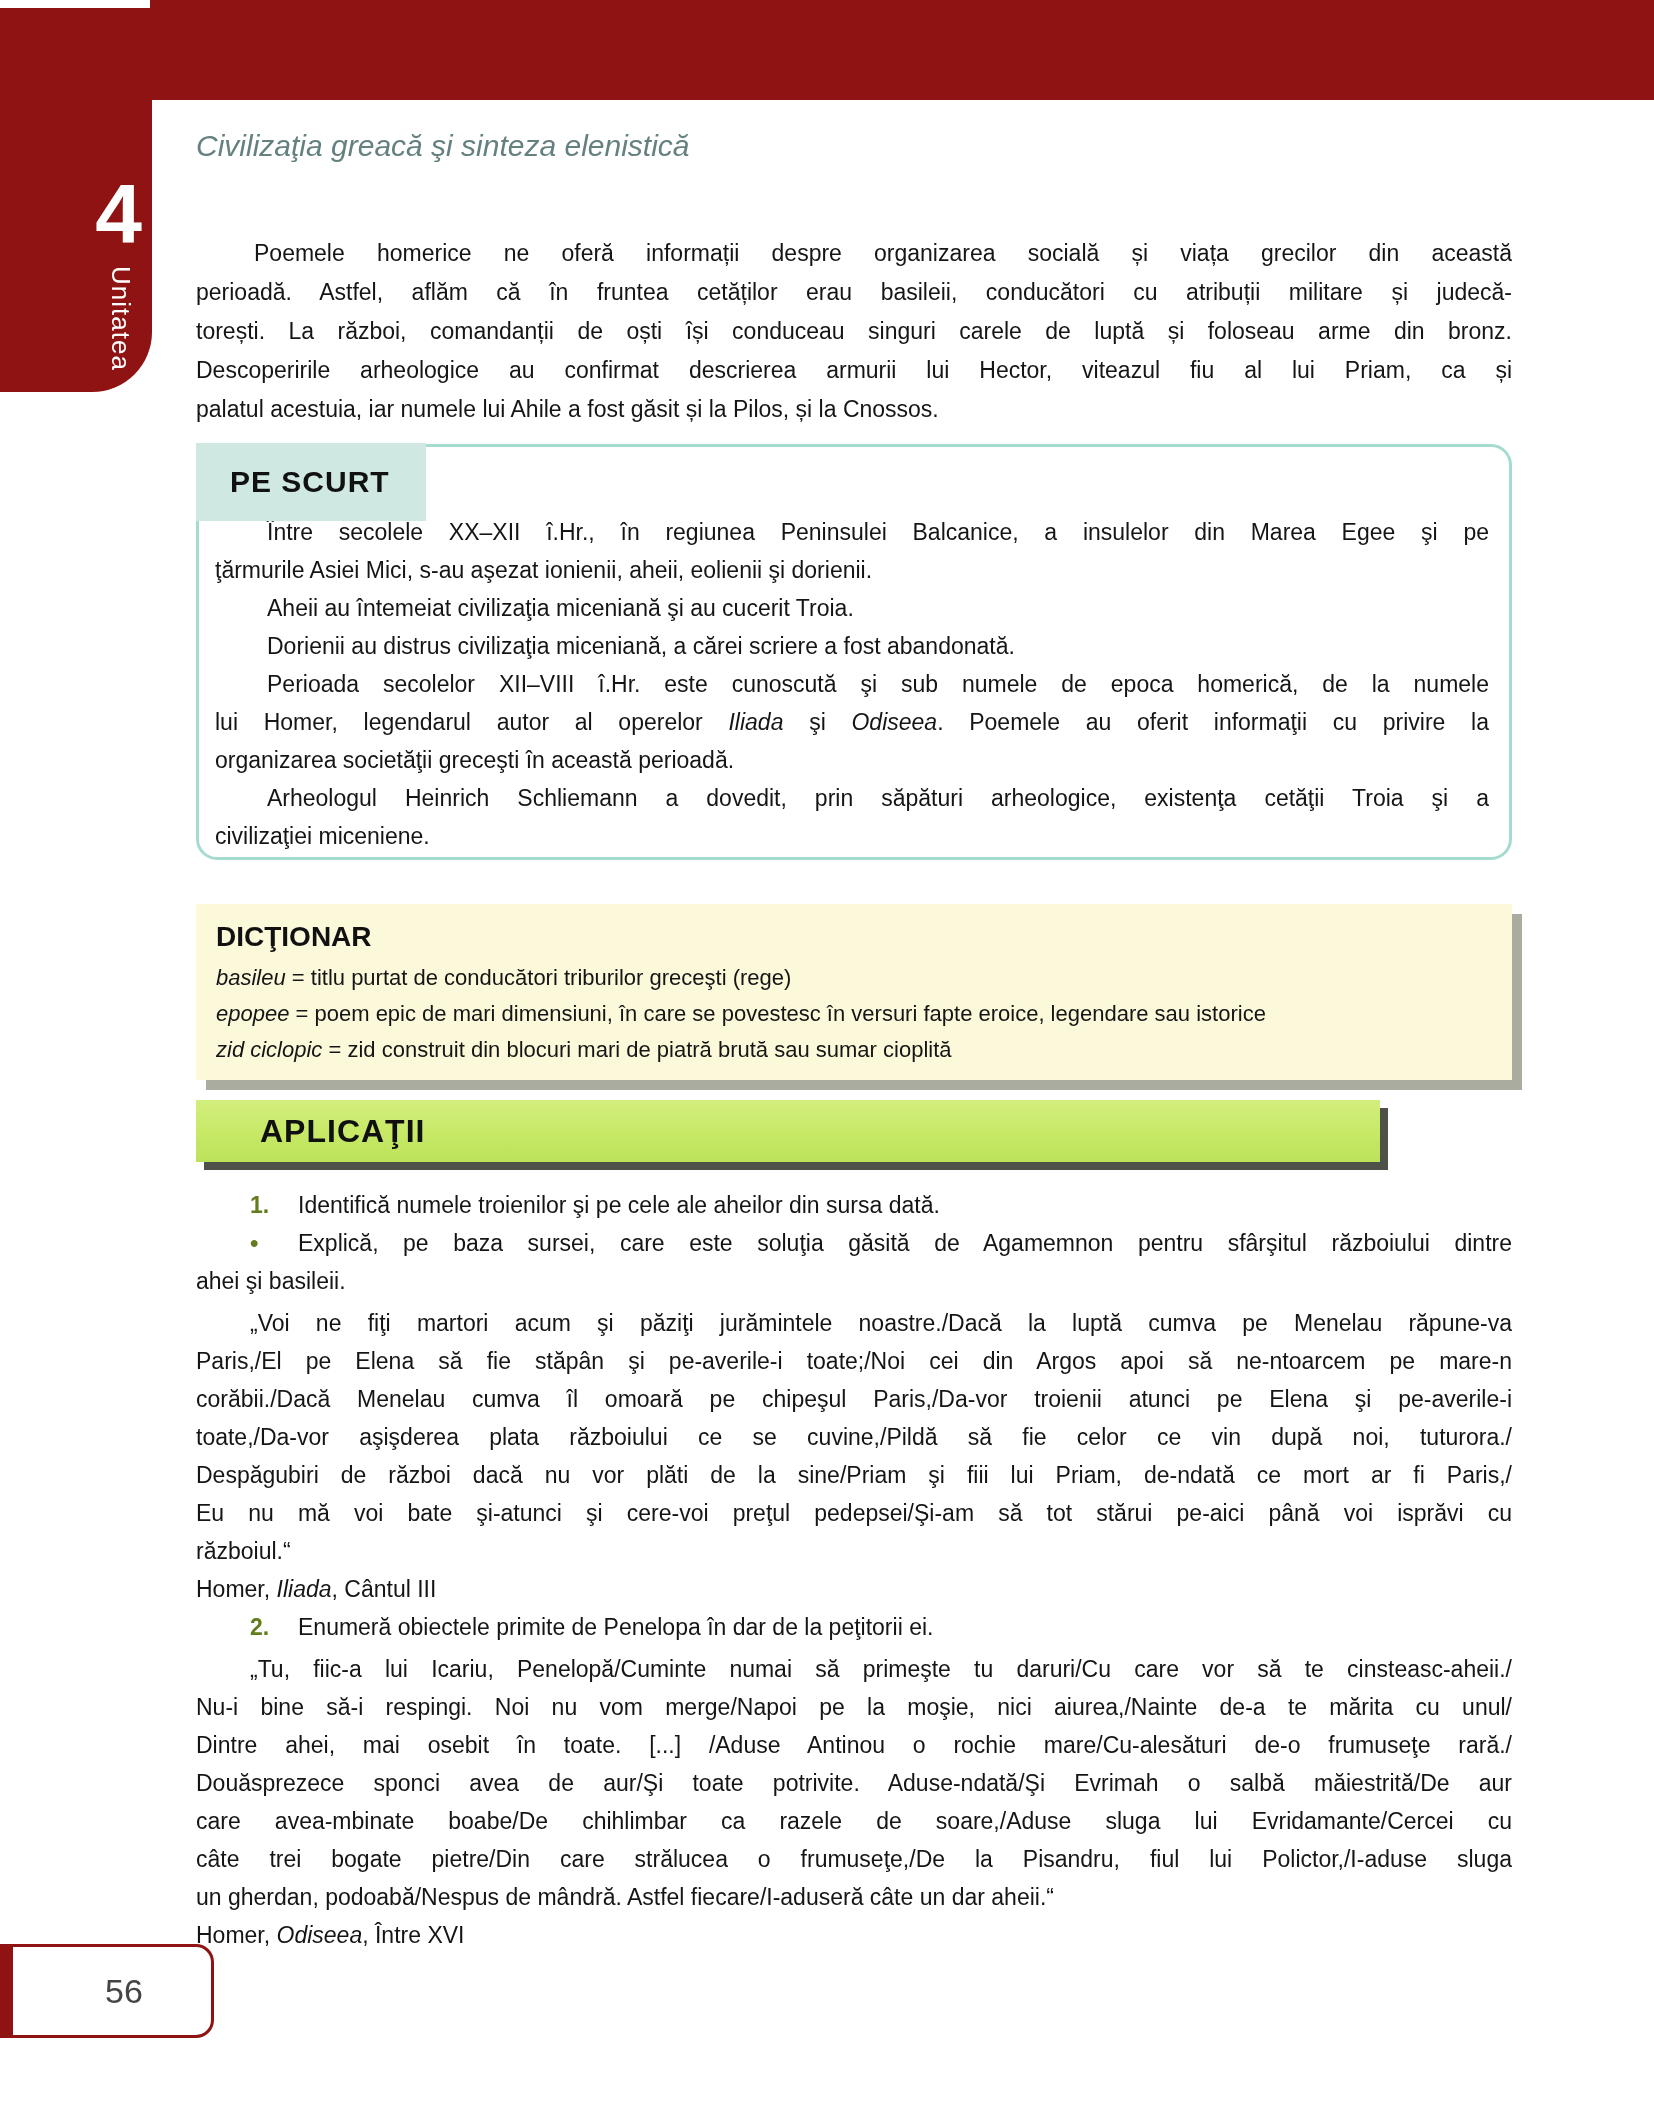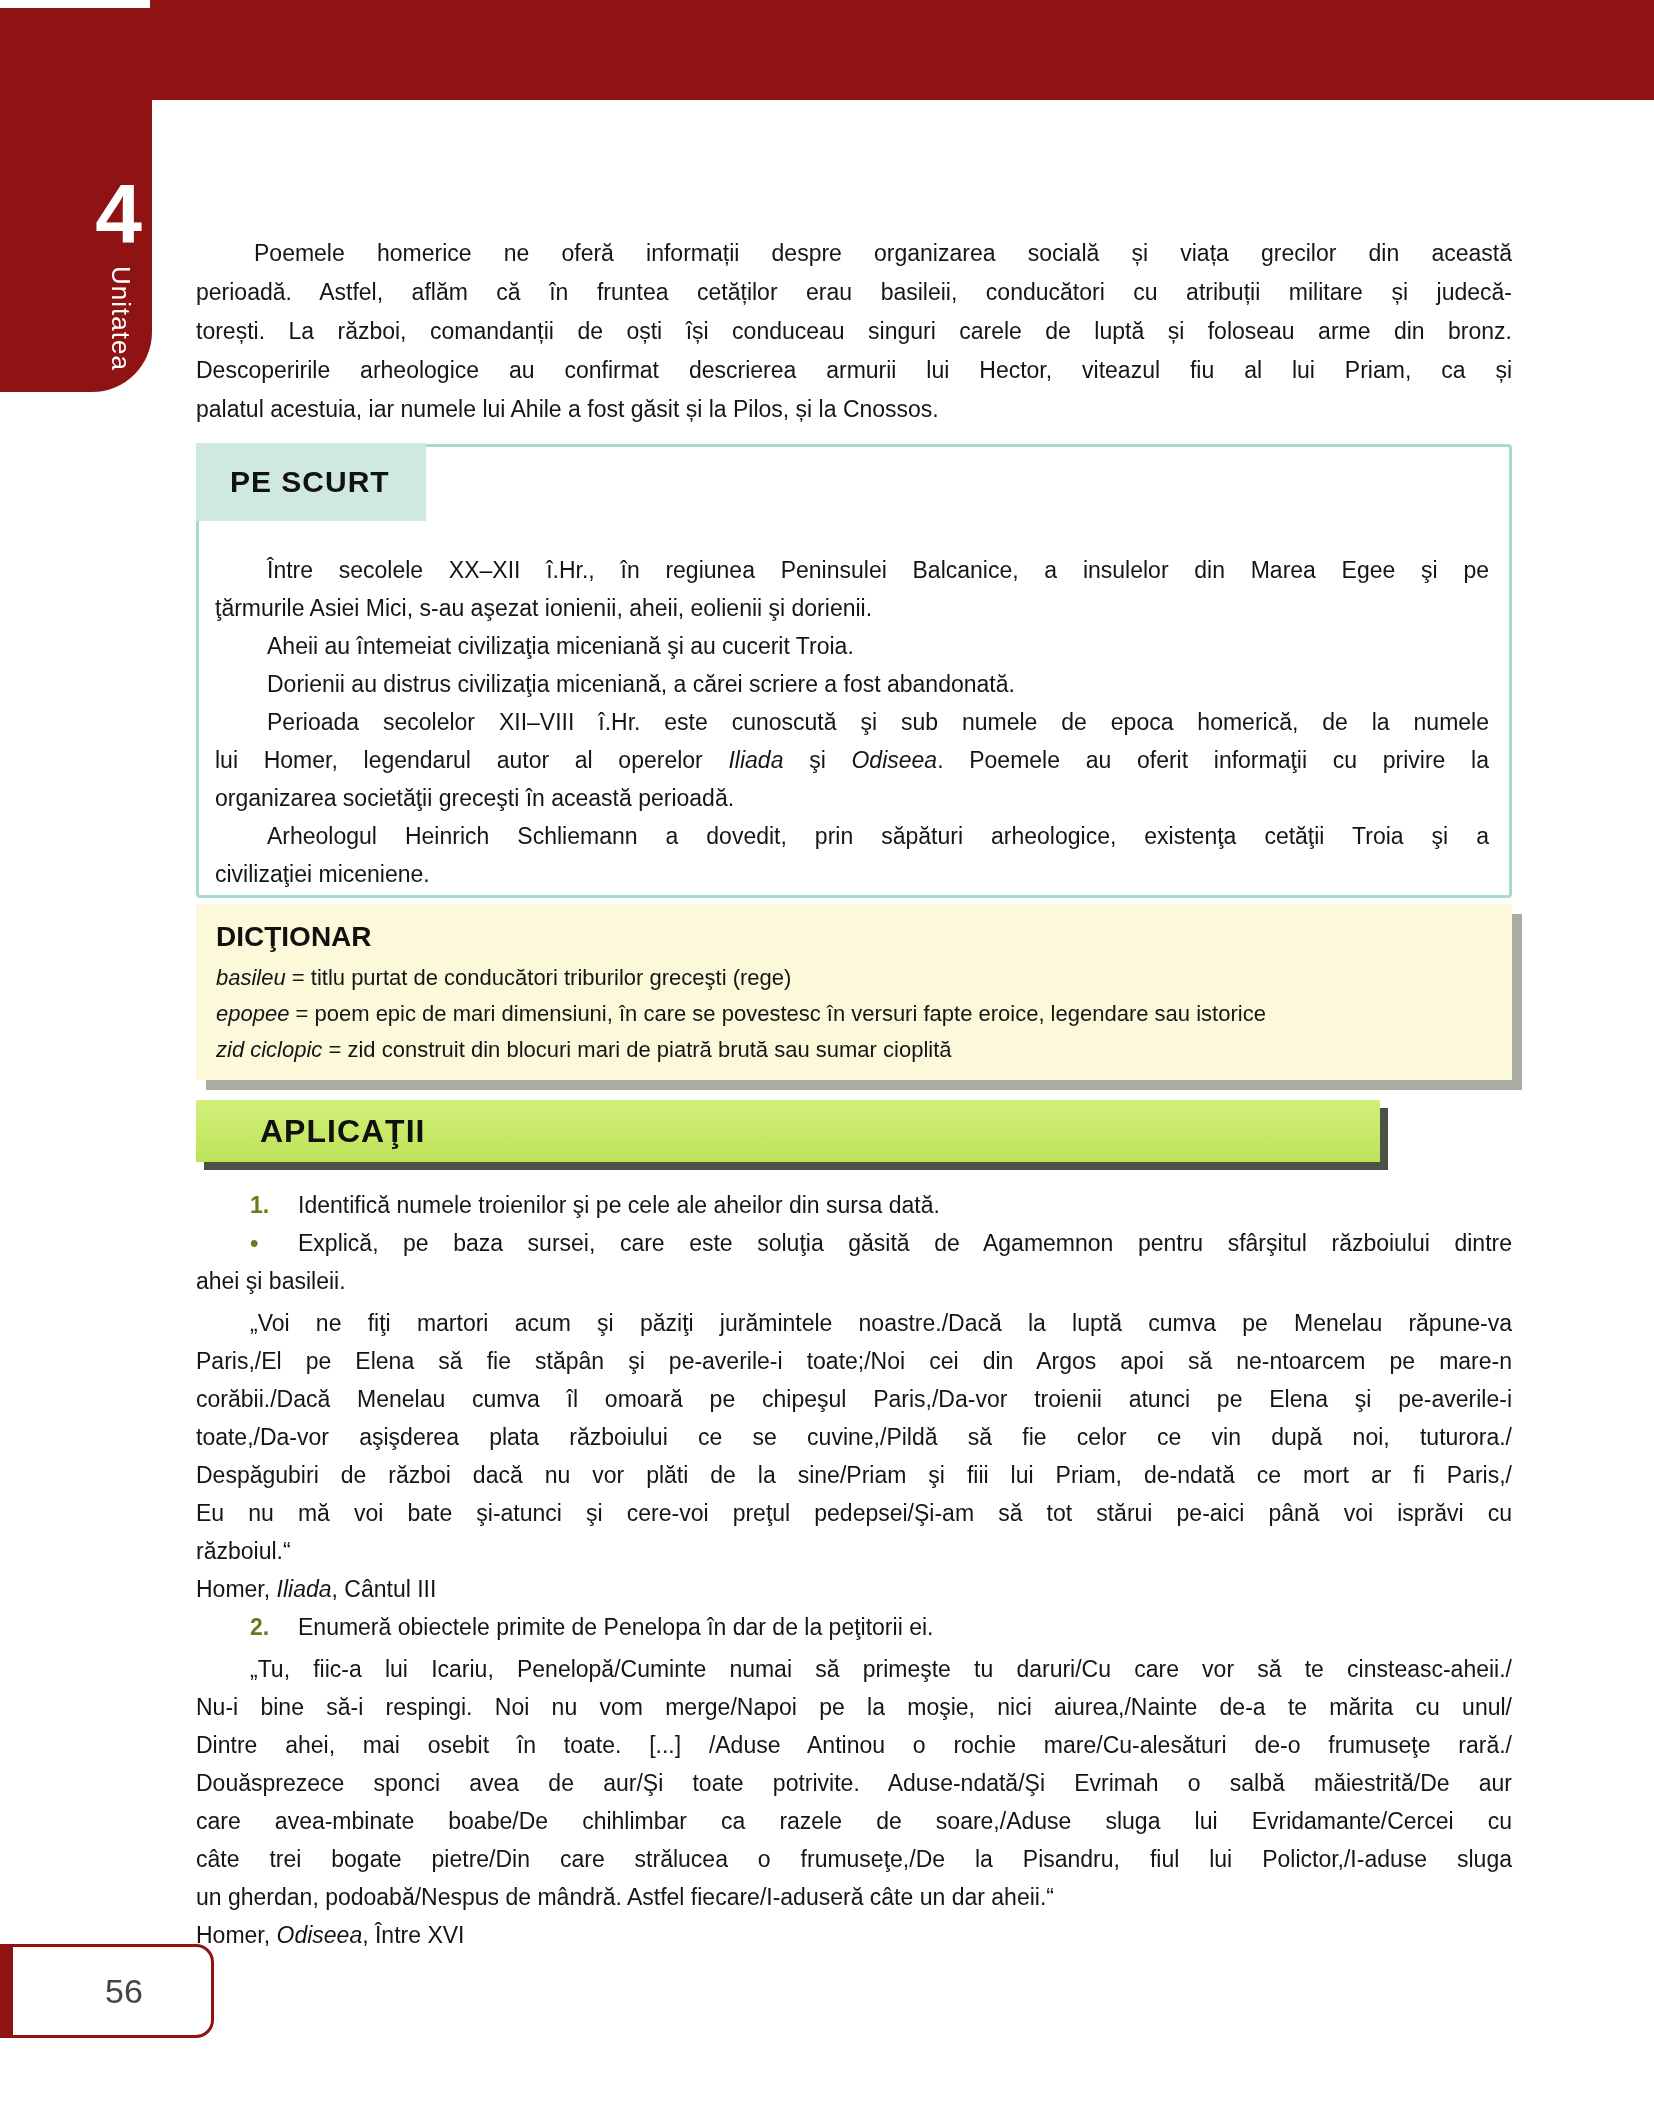--- a/index.html
+++ b/index.html
@@ -22,22 +22,22 @@
   .j{text-align:justify;text-align-last:justify;}
   .ind58{text-indent:58px;}
   .ind52{text-indent:52px;}
   .ind54{text-indent:54px;}
   .it{font-style:italic;}
   
   .intro{position:absolute;left:196px;top:234px;width:1316px;}
   .intro .line{line-height:39px;}
   
   .pescurt{position:absolute;left:196px;top:444px;width:1316px;box-sizing:border-box;
-    border:3px solid var(--pescurt-border);border-radius:4px;background:#fff;
-    padding:104px 20px 2px 16px;}
+    border:3px solid var(--pescurt-border);border-radius:21px;background:#fff;
+    padding:66px 20px 2px 16px;}
   .pescurt-tab{position:absolute;top:-4px;left:-3px;width:230px;height:78px;box-sizing:border-box;
     background:var(--pescurt-tab-bg);display:flex;align-items:center;padding-left:34px;
     font-size:30px;font-weight:700;letter-spacing:1px;color:#111;}
   
   .dict{position:absolute;left:196px;top:904px;width:1316px;box-sizing:border-box;
     background:var(--dictionar-bg);box-shadow:10px 10px 0 var(--dictionar-shadow);
     padding:14px 20px 12px 20px;}
   .dict-heading{font-size:28px;font-weight:700;line-height:38px;margin-bottom:4px;color:#111;}
   .dict-entry{font-size:22px;line-height:36px;}
   
@@ -64,20 +64,21 @@
 
 <div class="page">
 
   <div class="topbar"></div>
 
   <div class="sidebar">
     <div class="unit-number">4</div>
     <div class="unit-label">Unitatea</div>
   </div>
 
+  <h1 class="title">Civilizaţia greacă şi sinteza elenistică</h1>
 
   <div class="intro">
     <div class="line j ind58">Poemele homerice ne oferă informații despre organizarea socială și viața grecilor din această</div>
     <div class="line j">perioadă. Astfel, aflăm că în fruntea cetăților erau basileii, conducători cu atribuții militare și judecă-</div>
     <div class="line j">torești. La război, comandanții de oști își conduceau singuri carele de luptă și foloseau arme din bronz.</div>
     <div class="line j">Descoperirile arheologice au confirmat descrierea armurii lui Hector, viteazul fiu al lui Priam, ca și</div>
     <div class="line">palatul acestuia, iar numele lui Ahile a fost găsit și la Pilos, și la Cnossos.</div>
   </div>
 
   <section class="pescurt">

